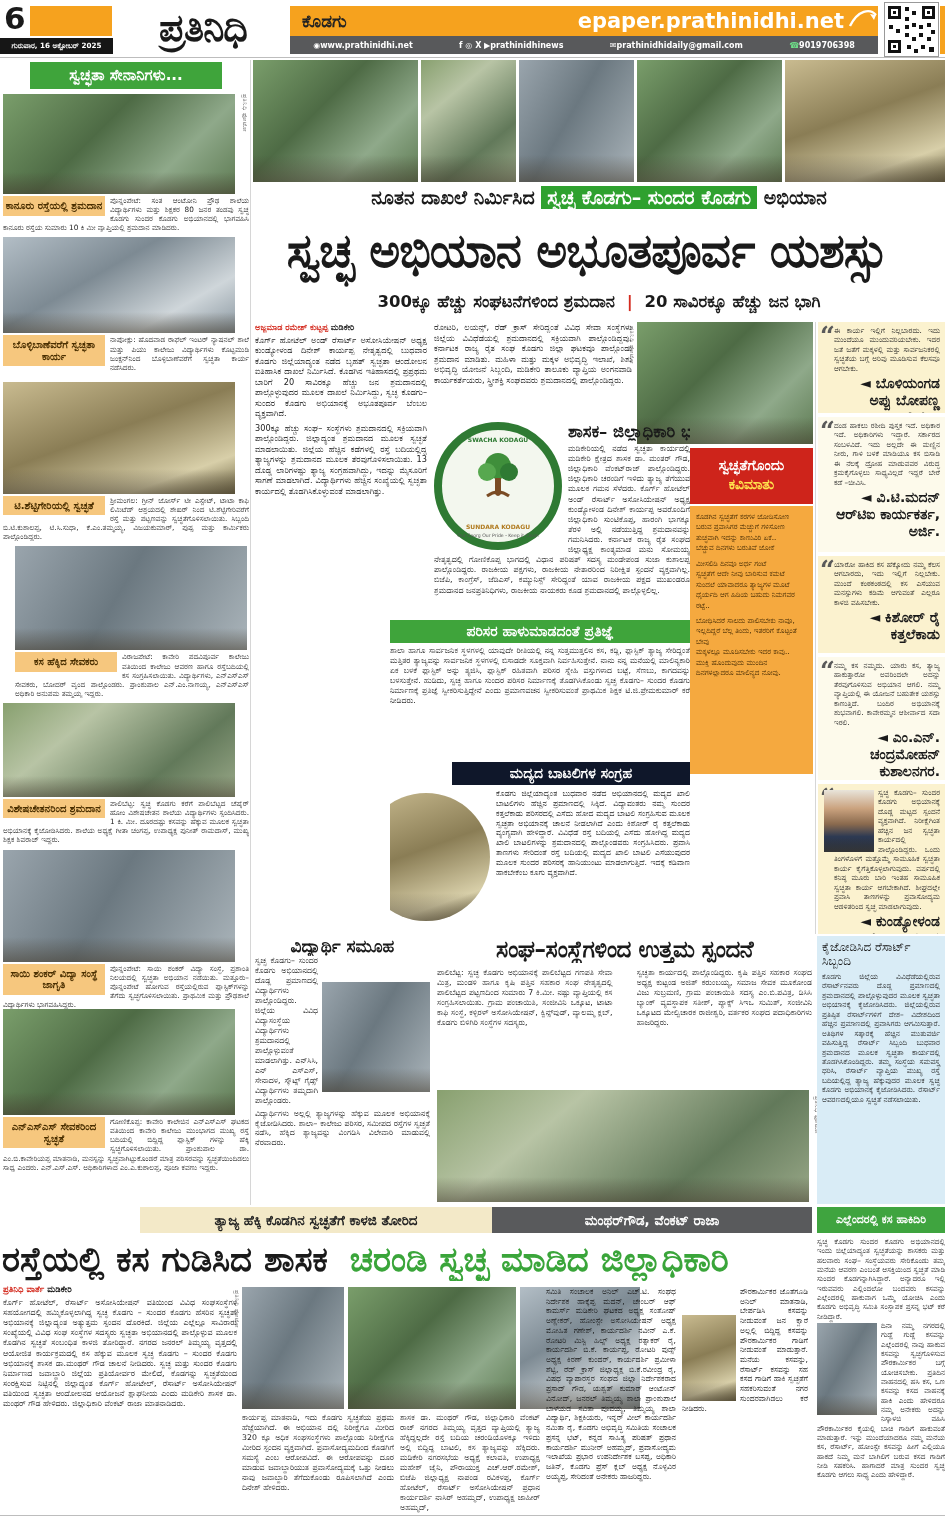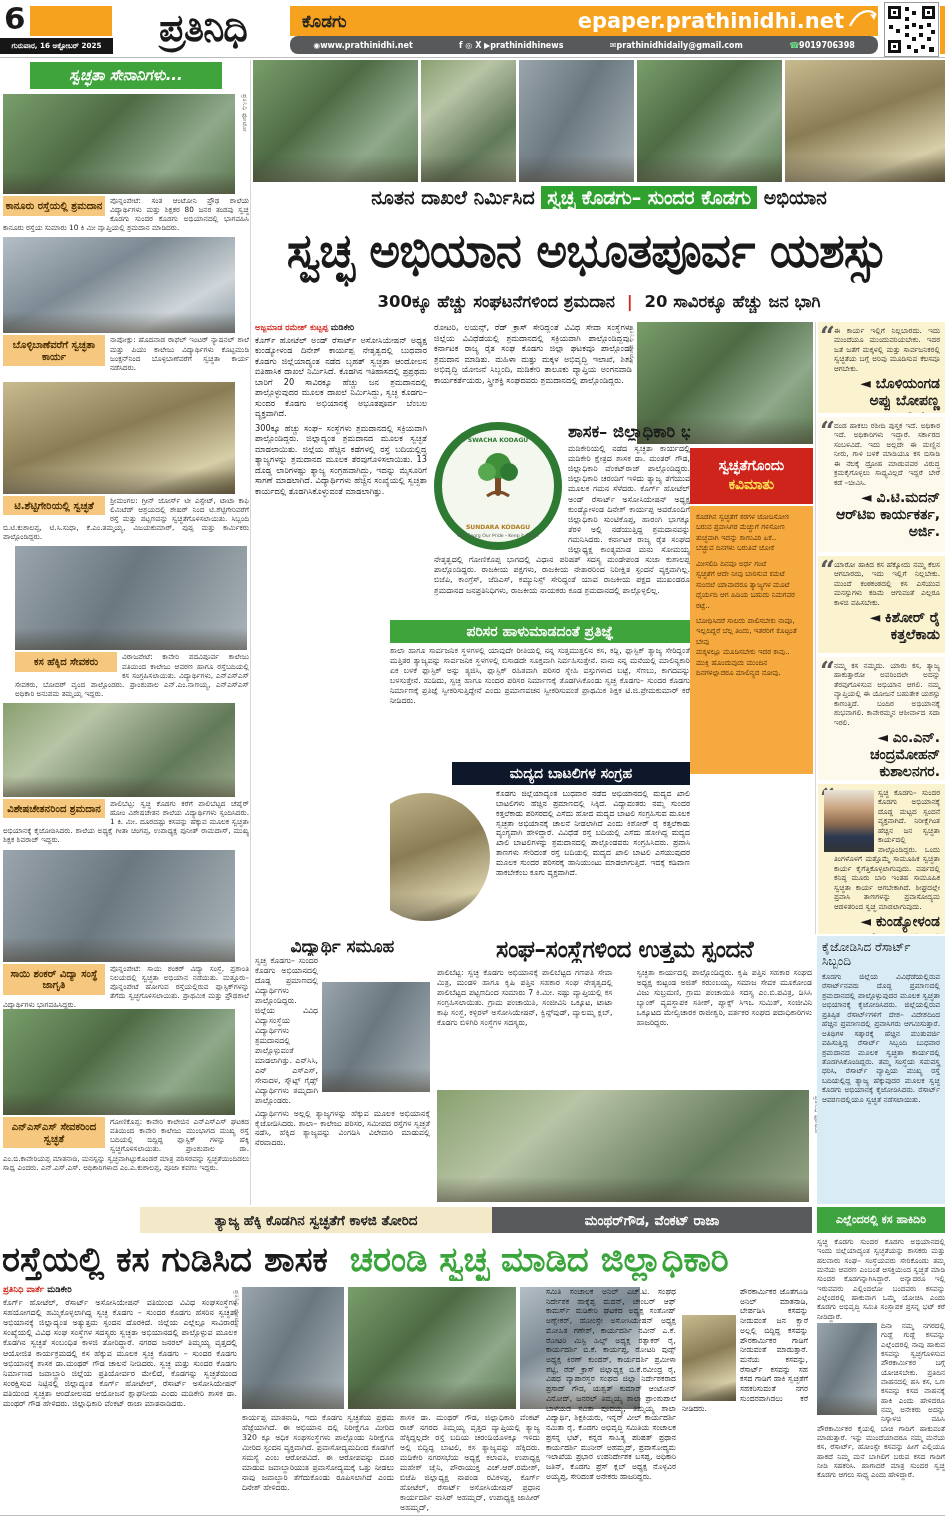--- a/index.html
+++ b/index.html
@@ -33,21 +33,21 @@
 
 <div class="abs" style="left:0;top:0;width:945px;height:57px;">
   <div class="abs" style="left:4px;top:0;width:26px;height:38px;font-size:31px;font-weight:bold;">6</div>
   <div class="abs" style="left:30px;top:6px;width:82px;height:30px;background:#F6A21E;"></div>
   <div class="abs" style="left:0;top:38px;width:113px;height:16px;background:#161616;color:#fff;font-size:7.2px;font-weight:bold;text-align:center;line-height:16px;overflow:hidden;">ಗುರುವಾರ, 16 ಅಕ್ಟೋಬರ್ 2025</div>
   <div class="abs" style="left:118px;top:0;width:170px;height:56px;font-size:38px;font-weight:bold;letter-spacing:-1px;text-align:center;line-height:56px;overflow:hidden;">ಪ್ರತಿನಿಧಿ</div>
   <div class="abs" style="left:290px;top:6px;width:588px;height:30px;background:#F6A21E;display:flex;align-items:center;justify-content:space-between;">
     <span style="font-size:17px;font-weight:bold;color:#222;padding-left:12px;">ಕೊಡಗು</span>
     <span style="font-size:21px;font-weight:bold;color:#fff;padding-right:34px;">epaper.prathinidhi.net</span>
   </div>
-  <div class="abs" style="left:290px;top:36px;width:588px;height:18px;background:#58595B;color:#fff;font-size:8px;display:flex;align-items:center;justify-content:space-around;overflow:hidden;border-radius:8px;">
+  <div class="abs" style="left:290px;top:36px;width:588px;height:18px;background:#58595B;color:#fff;font-size:8px;display:flex;align-items:center;justify-content:space-around;overflow:hidden;">
     <span><span class="icon-dot">◉ </span><b>www.prathinidhi.net</b></span>
     <span><span class="icon-dot">f ◎ X ▶ </span><b>prathinidhinews</b></span>
     <span><span class="icon-dot">✉ </span><b>prathinidhidaily@gmail.com</b></span>
     <span><span class="icon-dot" style="color:#6fe08a;">☎ </span><b>9019706398</b></span>
   </div>
   <svg class="abs" style="left:848px;top:6px;" width="34" height="22" viewBox="0 0 34 22">
     <path d="M2,20 C 10,4 22,2 28,9" stroke="#ffffff" stroke-width="2.4" fill="none"></path>
     <path d="M28,9 l-6,-1 4,6 z" fill="#ffffff"></path>
   </svg>
   <div class="abs" style="left:884px;top:2px;width:53px;height:53px;background:#fff;border:1px solid #999;">
@@ -78,21 +78,21 @@
         <rect x="22" y="42" width="4" height="4" fill="#111"></rect>
       <rect x="29" y="46" width="4" height="4" fill="#111"></rect>
         <rect x="36" y="42" width="4" height="4" fill="#111"></rect>
         <rect x="44" y="44" width="5" height="5" fill="#111"></rect>
     </svg>
   </div>
   <div class="abs" style="left:940px;top:6px;width:5px;height:48px;background:#F6A21E;"></div>
 </div>
 <div class="abs" style="left:0;top:57px;width:945px;height:1px;background:#bdbdbd;"></div>
 
-<div class="abs" style="left:30px;top:62px;width:192px;height:27px;background:#3FA43B;color:#fff;font-weight:bold;font-size:15px;text-align:center;line-height:27px;overflow:hidden;font-style:italic;">ಸ್ವಚ್ಛತಾ ಸೇನಾನಿಗಳು...</div>
+<div class="abs" style="left:30px;top:62px;width:192px;height:27px;background:#3FA43B;color:#fff;font-weight:bold;font-size:15px;text-align:center;line-height:27px;overflow:hidden;">ಸ್ವಚ್ಛತಾ ಸೇನಾನಿಗಳು...</div>
 
 <div class="abs" style="left:3px;top:94px;width:246px;height:1112px;overflow:hidden;">
 
   <div style="margin-bottom:5px;">
     <div class="ph" style="width:232px;height:100px;"></div>
     <span class="vcred" style="margin-left:234px;margin-top:-100px;position:static;writing-mode:vertical-rl;float:right;">ಪ್ರತಿನಿಧಿ ಫೋಟೋ</span>
     <div class="cap">
         <div class="cap-label">ಕಾನೂರು ರಸ್ತೆಯಲ್ಲಿ ಶ್ರಮದಾನ</div>
       <div class="cap-text">ಪೊನ್ನಂಪೇಟೆ: ಸಂತ ಆಂಟೋನಿ ಪ್ರೌಢ ಶಾಲೆಯ ವಿದ್ಯಾರ್ಥಿಗಳು ಮತ್ತು ಶಿಕ್ಷಕರ 80 ಜನರ ತಂಡವು ಸ್ವಚ್ಛ ಕೊಡಗು ಸುಂದರ ಕೊಡಗು ಅಭಿಯಾನದಲ್ಲಿ ಭಾಗವಹಿಸಿ ಕಾನೂರು ರಸ್ತೆಯ ಸುಮಾರು 10 ಕಿ ಮೀ ವ್ಯಾಪ್ತಿಯಲ್ಲಿ ಶ್ರಮದಾನ ಮಾಡಿದರು.</div>
       </div>

